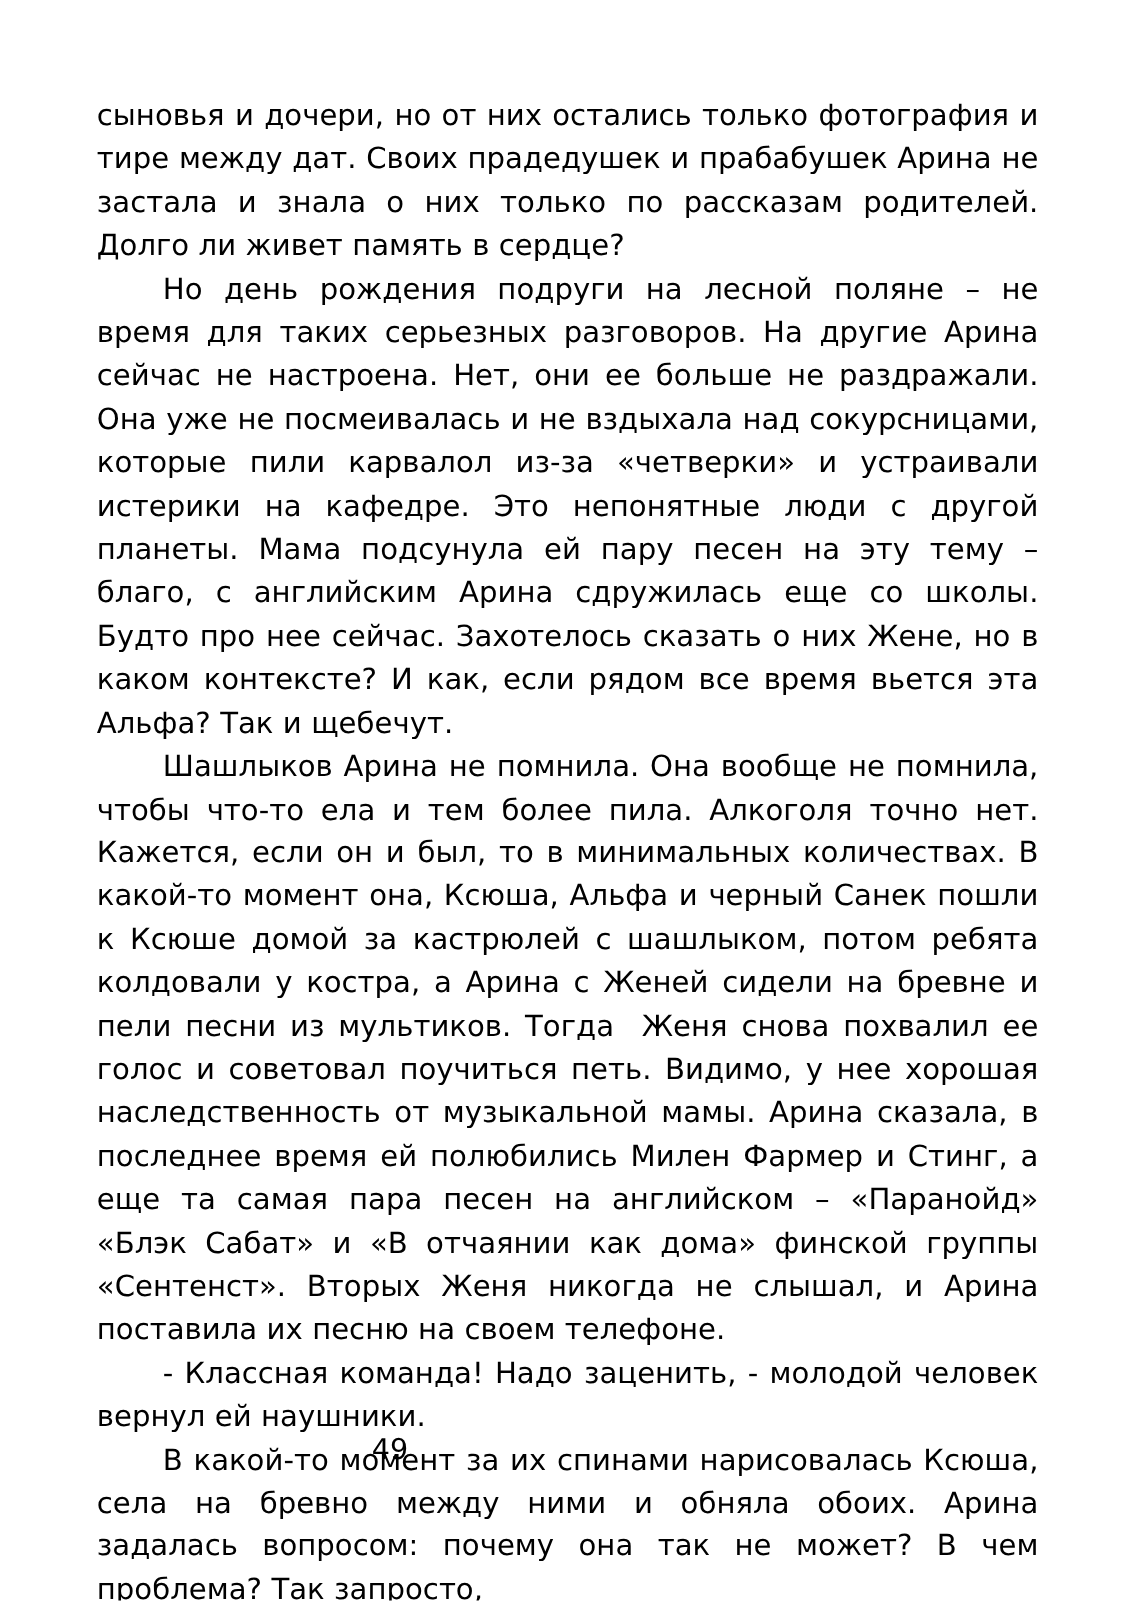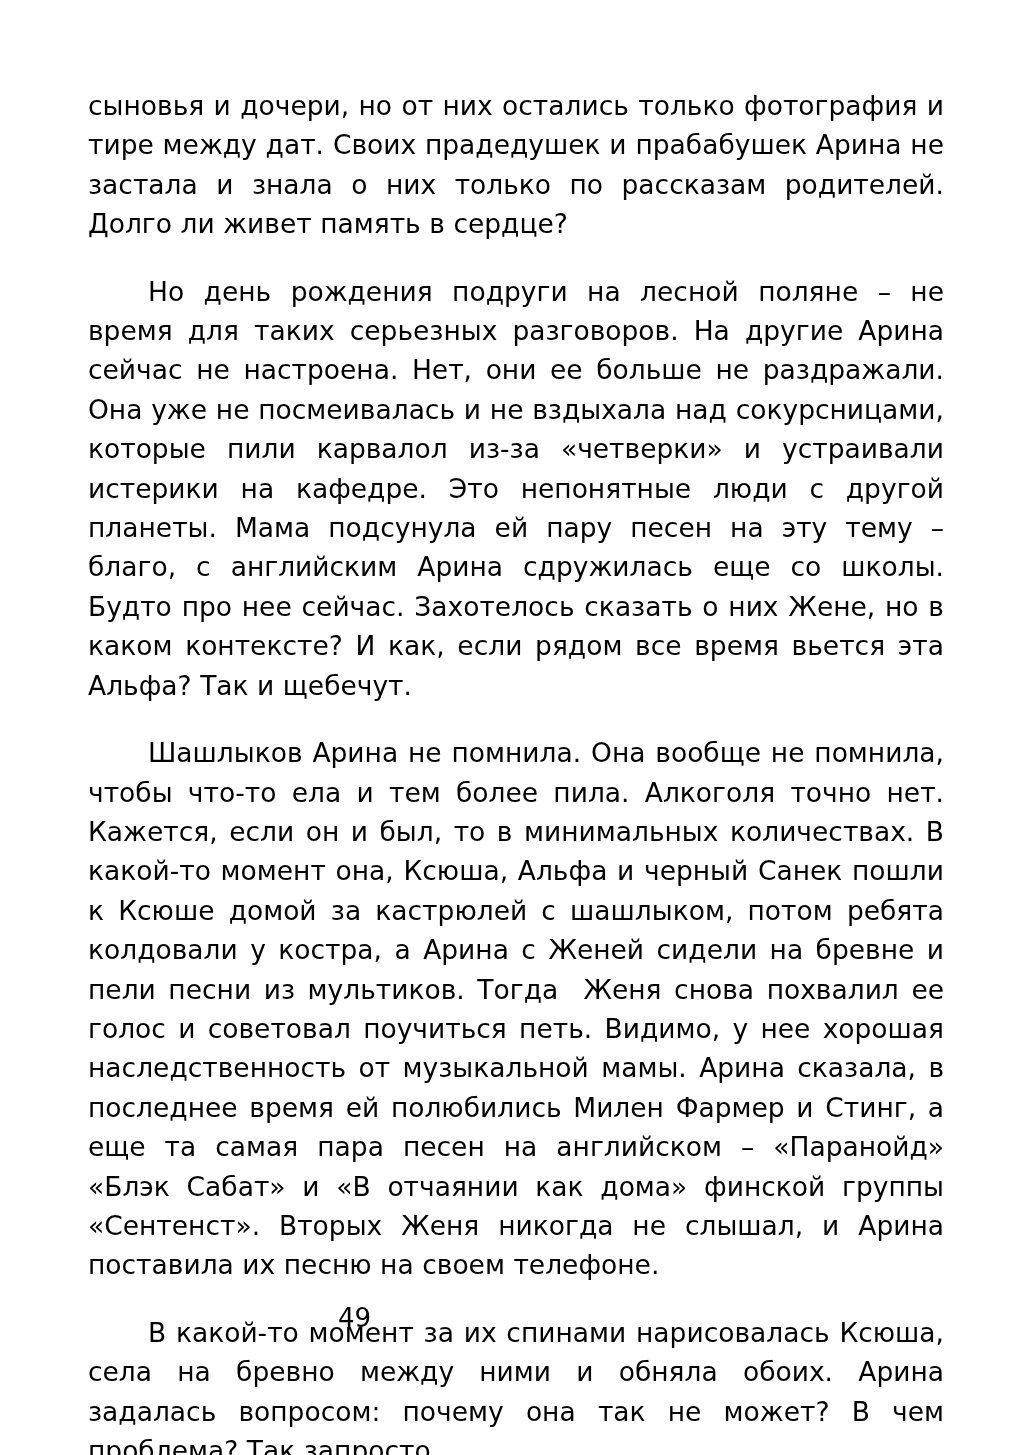--- a/index.html
+++ b/index.html
@@ -45,21 +45,20 @@
     hyphens: none;
     word-spacing: 0.1px;
   }
 
   
   .para.continuation {
     text-indent: 0;
   }
 
   .para + .para {
-    margin-top: 28px;
   }
 
   .page-number {
     position: absolute;
     left: 0;
     top: 1302px;
     width: 1029px;
     text-align: center;
     font-size: 26px;
     line-height: 32px;
@@ -75,19 +74,20 @@
 
 <div class="page">
 
   <div class="text-column">
     <p class="para continuation">сыновья и дочери, но от них остались только фотография и тире между дат. Своих прадедушек и прабабушек Арина не застала и знала о них только по рассказам родителей. Долго ли живет память в сердце?</p>
 
     <p class="para">Но день рождения подруги на лесной поляне – не время для таких серьезных разговоров. На другие Арина сейчас не настроена. Нет, они ее больше не раздражали. Она уже не посмеивалась и не вздыхала над сокурсницами, которые пили карвалол из-за «четверки» и устраивали истерики на кафедре. Это непонятные люди с другой планеты. Мама подсунула ей пару песен на эту тему – благо, с английским Арина сдружилась еще со школы. Будто про нее сейчас. Захотелось сказать о них Жене, но в каком контексте? И как, если рядом все время вьется эта Альфа? Так и щебечут.</p>
 
     <p class="para">Шашлыков Арина не помнила. Она вообще не помнила, чтобы что-то ела и тем более пила. Алкоголя точно нет. Кажется, если он и был, то в минимальных количествах. В какой-то момент она, Ксюша, Альфа и черный Санек пошли к Ксюше домой за кастрюлей с шашлыком, потом ребята колдовали у костра, а Арина с Женей сидели на бревне и пели песни из мультиков. Тогда  Женя снова похвалил ее голос и советовал поучиться петь. Видимо, у нее хорошая наследственность от музыкальной мамы. Арина сказала, в последнее время ей полюбились Милен Фармер и Стинг, а еще та самая пара песен на английском – «Паранойд» «Блэк Сабат» и «В отчаянии как дома» финской группы «Сентенст». Вторых Женя никогда не слышал, и Арина поставила их песню на своем телефоне.</p>
 
+    <p class="para">- Классная команда! Надо заценить, - молодой человек вернул ей наушники.</p>
 
     <p class="para">В какой-то момент за их спинами нарисовалась Ксюша, села на бревно между ними и обняла обоих. Арина задалась вопросом: почему она так не может? В чем проблема? Так запросто,</p>
   </div>
 
   <div class="page-number">49</div>
 
 </div>
 
 </body></html>

